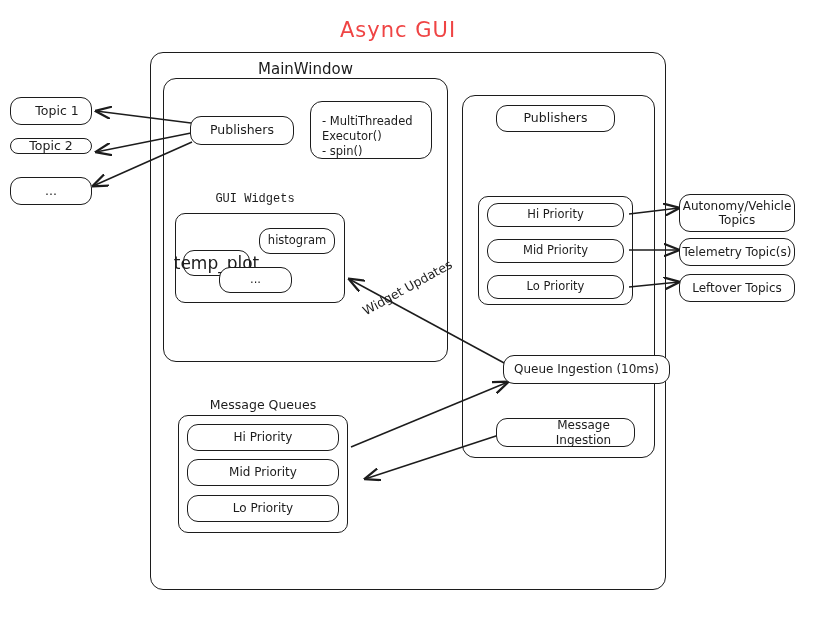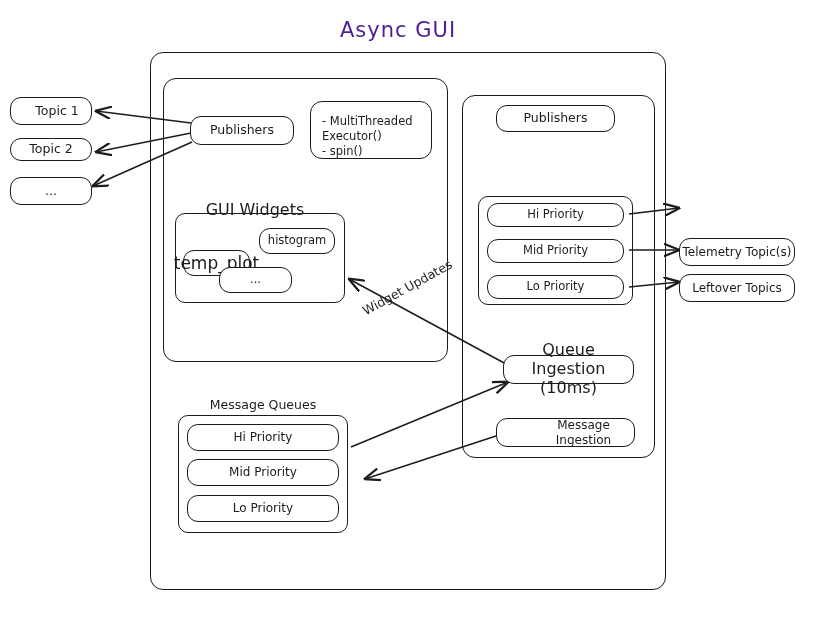--- a/index.html
+++ b/index.html
@@ -52,21 +52,21 @@
     color: #1c1c1c;
     text-align: center;
     white-space: nowrap;
     line-height: 1.2;
   }
   .multi {
     white-space: pre-line;
   }
   .title {
     position: absolute;
-    color: #4c1d95;
+    color: #ef4444;
     letter-spacing: 1px;
     white-space: nowrap;
   }
   .startup-body {
     position: absolute;
     box-sizing: border-box;
     border: 1.7px solid #1c1c1c;
     border-radius: 12px;
     background: #ffffff;
     color: #1c1c1c;
@@ -106,48 +106,53 @@
     <path d="M506,364 L349,279" class="ink" stroke-width="1.5" marker-end="url(#ah)"></path>
 
     <path d="M351,447 L508,382" class="ink" stroke-width="1.5" marker-end="url(#ah)"></path>
 
     <path d="M499,435 L365,479" class="ink" stroke-width="1.5" marker-end="url(#ah)"></path>
   </svg>
 
   <div class="leaf" style="left:10px; top:97px; width:82px; height:28px; font-size:12.5px;padding-left:12px;">
     <span>Topic 1</span>
   </div>
-  <div class="leaf" style="left:10px; top:138px; width:82px; height:23px; font-size:12.5px;align-items:center;">
+  <div class="leaf" style="left:10px; top:138px; width:82px; height:16px; font-size:12.5px;align-items:center;">
     <span>Topic 2</span>
   </div>
   <div class="leaf" style="left:10px; top:177px; width:82px; height:28px; font-size:12.5px;">
     <span>...</span>
   </div>
 
+  <div class="leaf multi" style="left:679px; top:194px; width:116px; height:38px; font-size:12px;">
+    <span>Autonomy/Vehicle
+Topics</span>
+  </div>
   <div class="leaf" style="left:679px; top:274px; width:116px; height:28px; font-size:12px;">
     <span>Leftover Topics</span>
   </div>
   <div class="leaf" style="left:679px; top:238px; width:116px; height:28px; font-size:12px;">
     <span>Telemetry Topic(s)</span>
   </div>
 
   <div class="box" style="left:150px; top:52px; width:516px; height:538px;"></div>
 
+  <div class="caption" style="left:163px; top:60px; width:285px; font-size:15px;">MainWindow</div>
   <div class="box" style="left:163px; top:78px; width:285px; height:284px;"></div>
 
   <div class="leaf" style="left:190px; top:116px; width:104px; height:29px; font-size:12.5px;">
     <span>Publishers</span>
   </div>
 
   <div class="caption" style="left:310px; top:85px; width:122px; font-size:12.5px;margin-top:36px;">Startup</div>
   <div class="startup-body" style="left:310px; top:101px; width:122px; height:58px; font-size:11.5px;">-  MultiThreaded
     Executor()
 -  spin()</div>
 
-  <div class="caption" style="left:175px; top:200px; width:160px; font-size:16px;">GUI Widgets</div>
+  <div class="caption" style="left:175px; top:192px; width:160px; font-size:12px;font-family:Liberation Mono, monospace;">GUI Widgets</div>
   <div class="box round-sm" style="left:175px; top:213px; width:170px; height:90px;"></div>
   <div class="leaf" style="left:183px; top:228px; width:67px; height:26px; font-size:17px;margin-top:22px;">
     <span>temp_plot</span>
   </div>
   <div class="leaf" style="left:259px; top:228px; width:76px; height:26px; font-size:11.5px;">
     <span>histogram</span>
   </div>
   <div class="leaf" style="left:219px; top:267px; width:73px; height:26px; font-size:11.5px;">
     <span>...</span>
   </div>
@@ -176,20 +181,20 @@
   <div class="leaf" style="left:487px; top:203px; width:137px; height:24px; font-size:11.5px;">
     <span>Hi Priority</span>
   </div>
   <div class="leaf" style="left:487px; top:239px; width:137px; height:24px; font-size:11.5px;">
     <span>Mid Priority</span>
   </div>
   <div class="leaf" style="left:487px; top:275px; width:137px; height:24px; font-size:11.5px;">
     <span>Lo Priority</span>
   </div>
 
-  <div class="leaf" style="left:503px; top:355px; width:131px; height:29px; font-size:16px;">
+  <div class="leaf" style="left:503px; top:355px; width:167px; height:29px; font-size:12px;">
     <span>Queue Ingestion (10ms)</span>
   </div>
   <div class="leaf" style="left:496px; top:418px; width:139px; height:29px; font-size:12px;padding-left:36px;">
     <span>Message Ingestion</span>
   </div>
 
 </div>
 
 </body></html>

